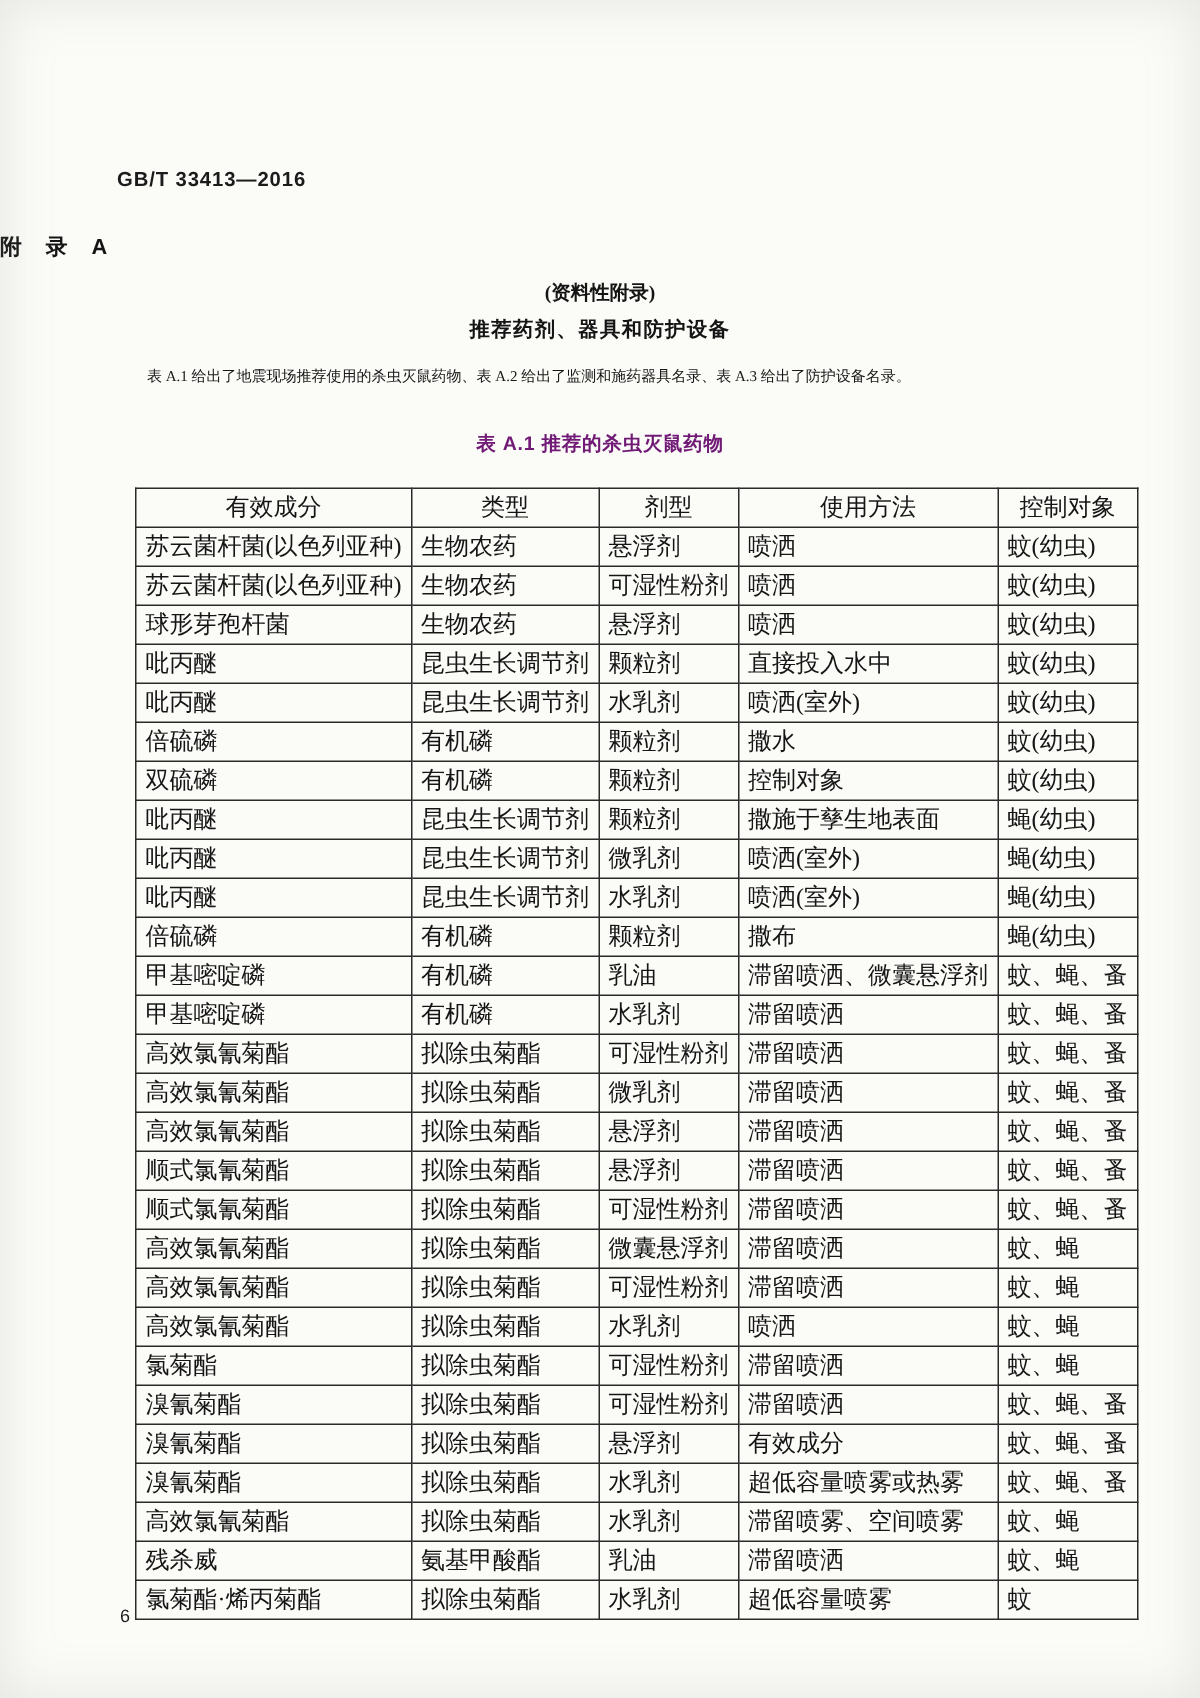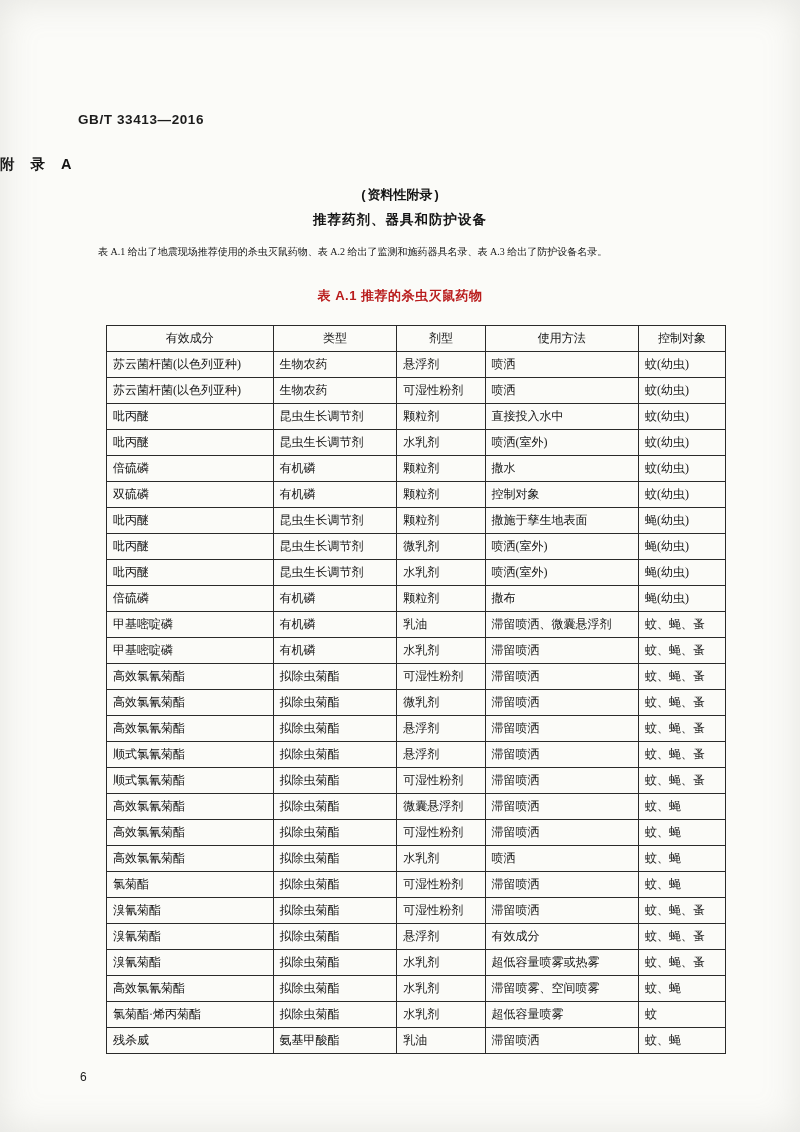--- a/index.html
+++ b/index.html
@@ -49,21 +49,21 @@
     font-size: 14.5px;
     letter-spacing: 6px;
     color: #141414;
   }
   .annex-sub {
     position: absolute;
     top: 186px;
     left: 0;
     width: 100%;
     text-align: center;
-    font-family: Liberation Mono, monospace;
+    font-family: Liberation Serif, serif;
     font-weight: bold;
     font-size: 13px;
     color: #141414;
   }
   .annex-sub2 {
     position: absolute;
     top: 211px;
     left: 0;
     width: 100%;
     text-align: center;
@@ -87,29 +87,29 @@
   .table-caption {
     position: absolute;
     top: 287px;
     left: 0;
     width: 100%;
     text-align: center;
     font-family: "Liberation Sans", sans-serif;
     font-weight: bold;
     font-size: 13px;
     letter-spacing: 0.5px;
-    color: #b91c1c;
+    color: #701a75;
   }
   table.data {
     position: absolute;
     top: 325px;
-    left: 106px;
+    left: 90px;
     width: 620px;
     border-collapse: collapse;
-    font-size: 12px;
+    font-size: 16px;
     color: #151515;
   }
   table.data th, table.data td {
     border: 1px solid #2a2a2a;
     padding: 4px 6px;
     line-height: 15px;
     height: 17px;
     vertical-align: middle;
     white-space: nowrap;
   }
@@ -165,20 +165,27 @@
           <td class="c5">蚊(幼虫)</td>
         </tr>
         <tr>
           <td class="c1">苏云菌杆菌(以色列亚种)</td>
           <td class="c2">生物农药</td>
           <td class="c3">可湿性粉剂</td>
           <td class="c4">喷洒</td>
           <td class="c5">蚊(幼虫)</td>
         </tr>
         <tr>
+          <td class="c1">球形芽孢杆菌</td>
+          <td class="c2">生物农药</td>
+          <td class="c3">悬浮剂</td>
+          <td class="c4">喷洒</td>
+          <td class="c5">蚊(幼虫)</td>
+        </tr>
+        <tr>
           <td class="c1">吡丙醚</td>
           <td class="c2">昆虫生长调节剂</td>
           <td class="c3">颗粒剂</td>
           <td class="c4">直接投入水中</td>
           <td class="c5">蚊(幼虫)</td>
         </tr>
         <tr>
           <td class="c1">吡丙醚</td>
           <td class="c2">昆虫生长调节剂</td>
           <td class="c3">水乳剂</td>
@@ -326,30 +333,30 @@
           <td class="c5">蚊、蝇、蚤</td>
         </tr>
         <tr>
           <td class="c1">高效氯氰菊酯</td>
           <td class="c2">拟除虫菊酯</td>
           <td class="c3">水乳剂</td>
           <td class="c4">滞留喷雾、空间喷雾</td>
           <td class="c5">蚊、蝇</td>
         </tr>
         <tr>
-          <td class="c1">氯菊酯·烯丙菊酯</td>
-          <td class="c2">拟除虫菊酯</td>
-          <td class="c3">水乳剂</td>
-          <td class="c4">超低容量喷雾</td>
-          <td class="c5">蚊</td>
-        </tr>
-        <tr>
           <td class="c1">残杀威</td>
           <td class="c2">氨基甲酸酯</td>
           <td class="c3">乳油</td>
           <td class="c4">滞留喷洒</td>
           <td class="c5">蚊、蝇</td>
         </tr>
+        <tr>
+          <td class="c1">氯菊酯·烯丙菊酯</td>
+          <td class="c2">拟除虫菊酯</td>
+          <td class="c3">水乳剂</td>
+          <td class="c4">超低容量喷雾</td>
+          <td class="c5">蚊</td>
+        </tr>
       </tbody>
   </table>
 
   <div class="page-number">6</div>
 </div>
 
 </body></html>

